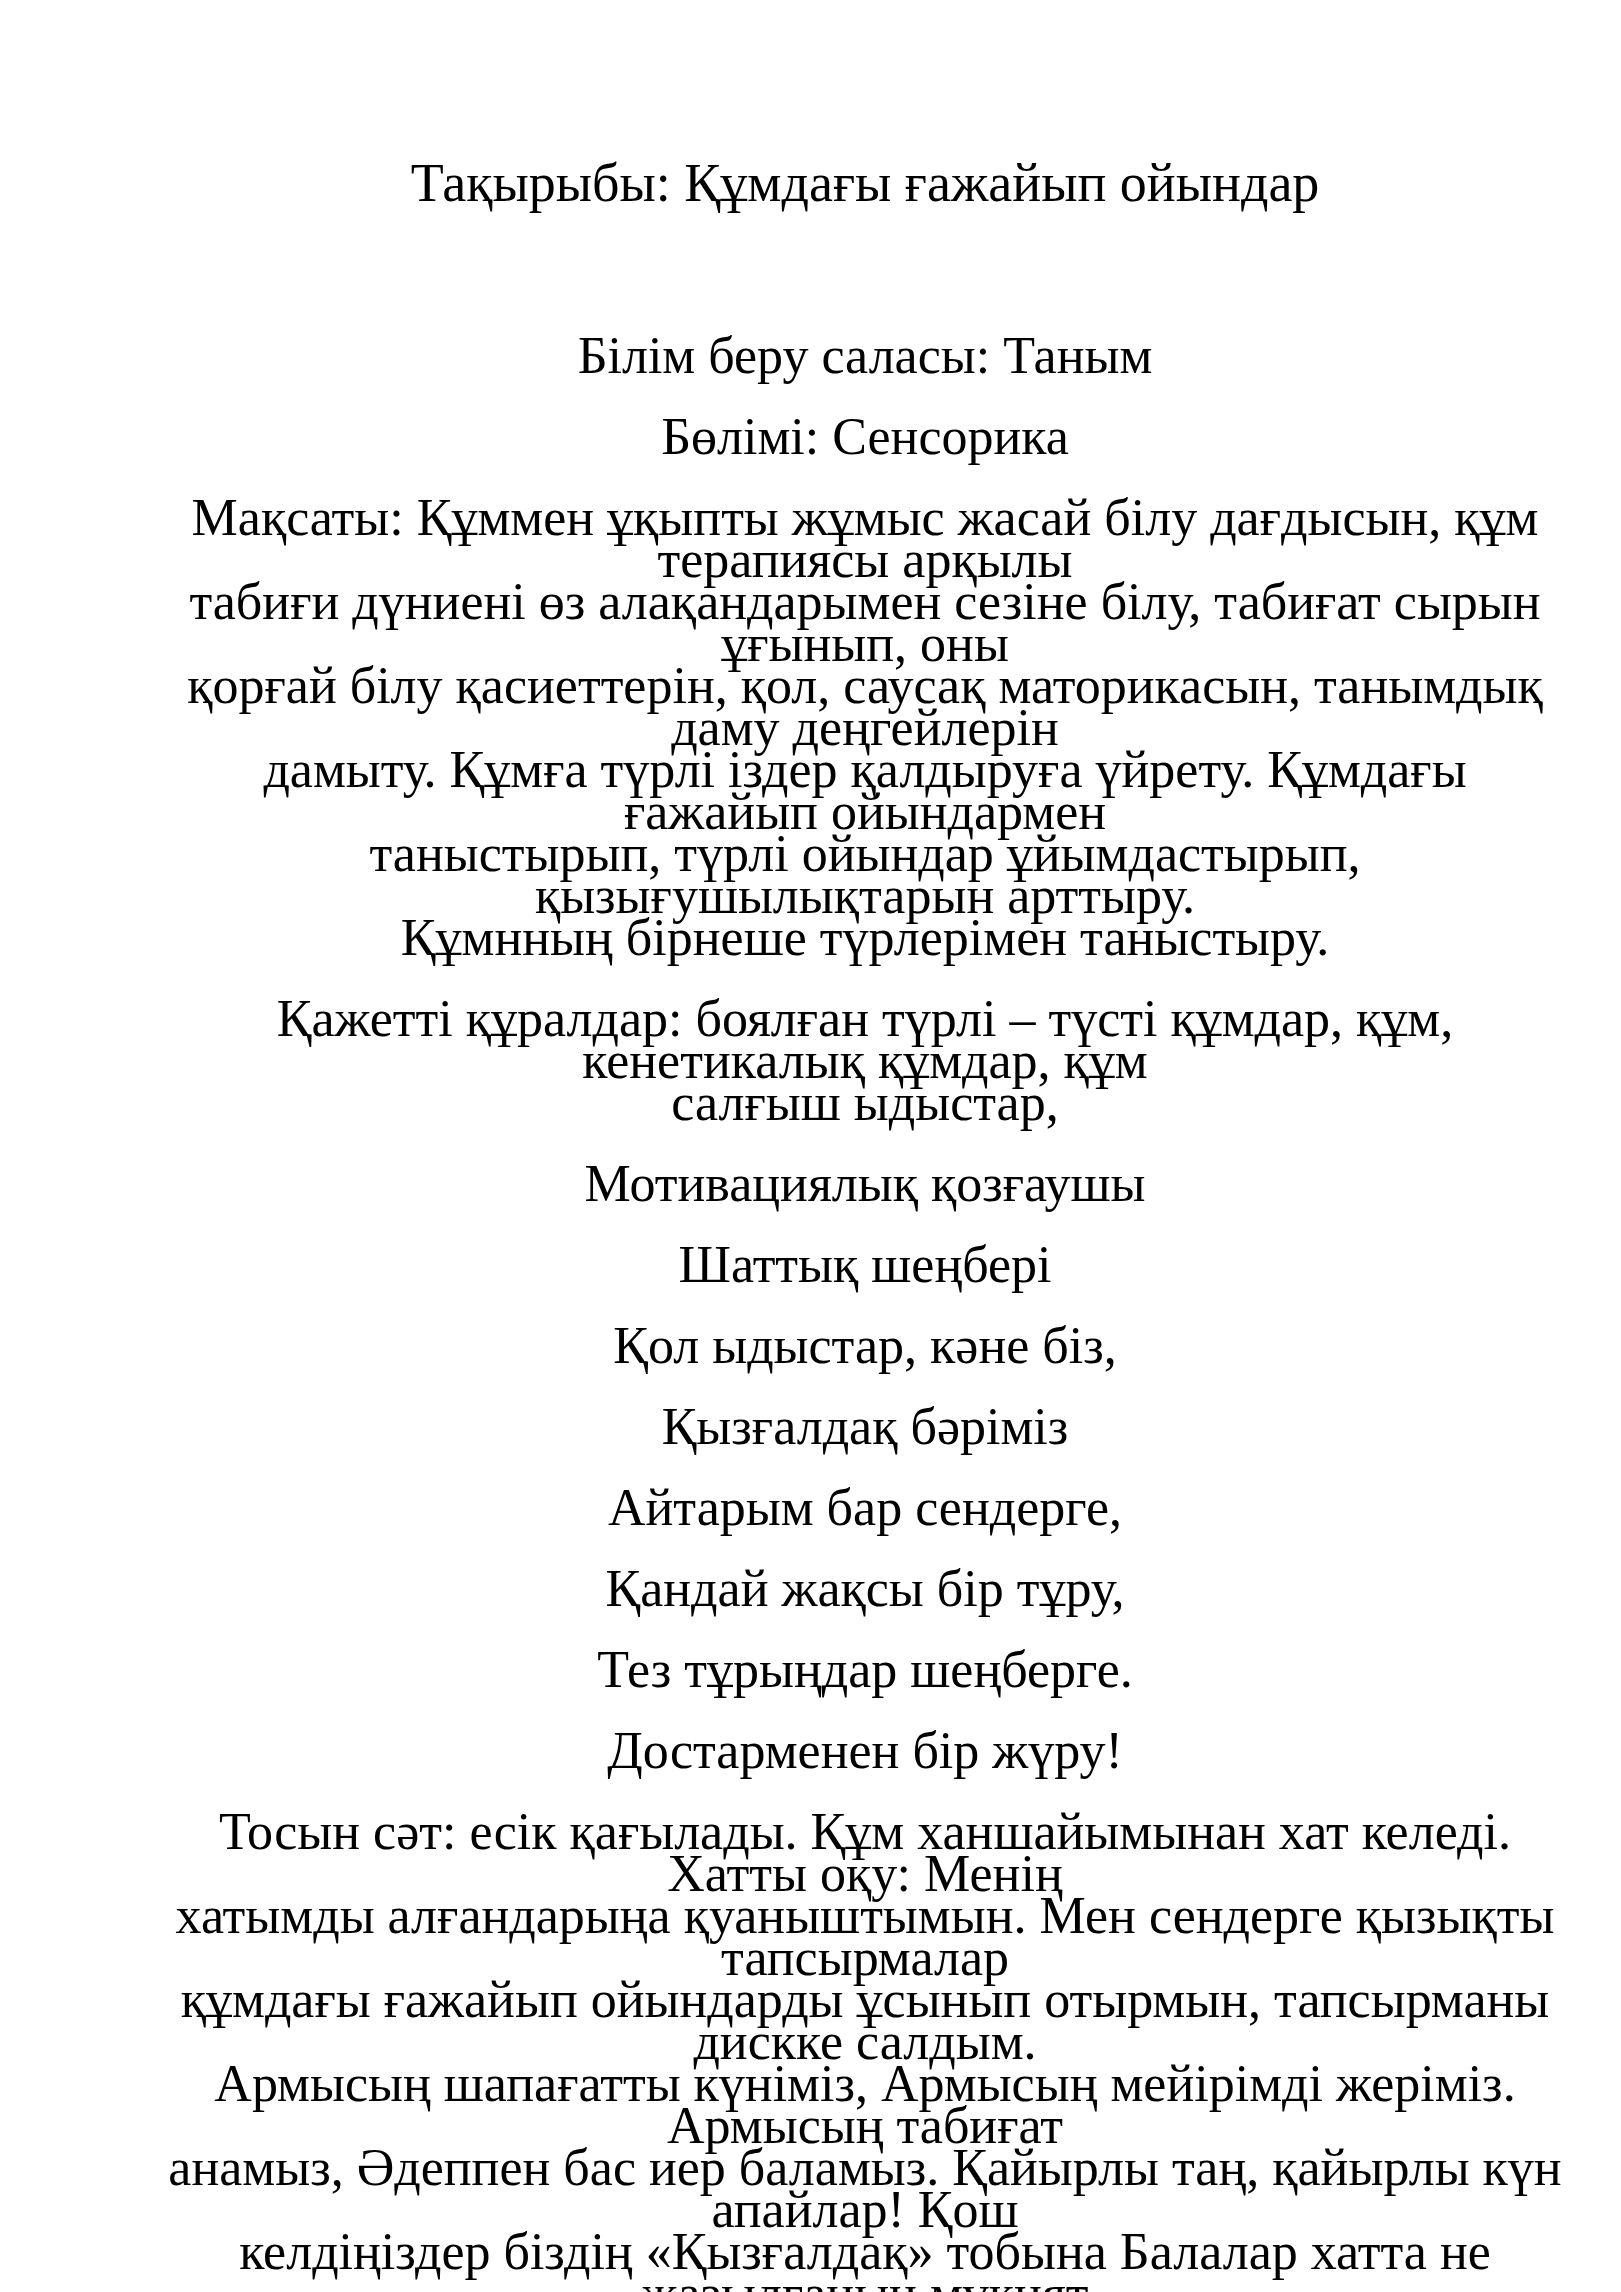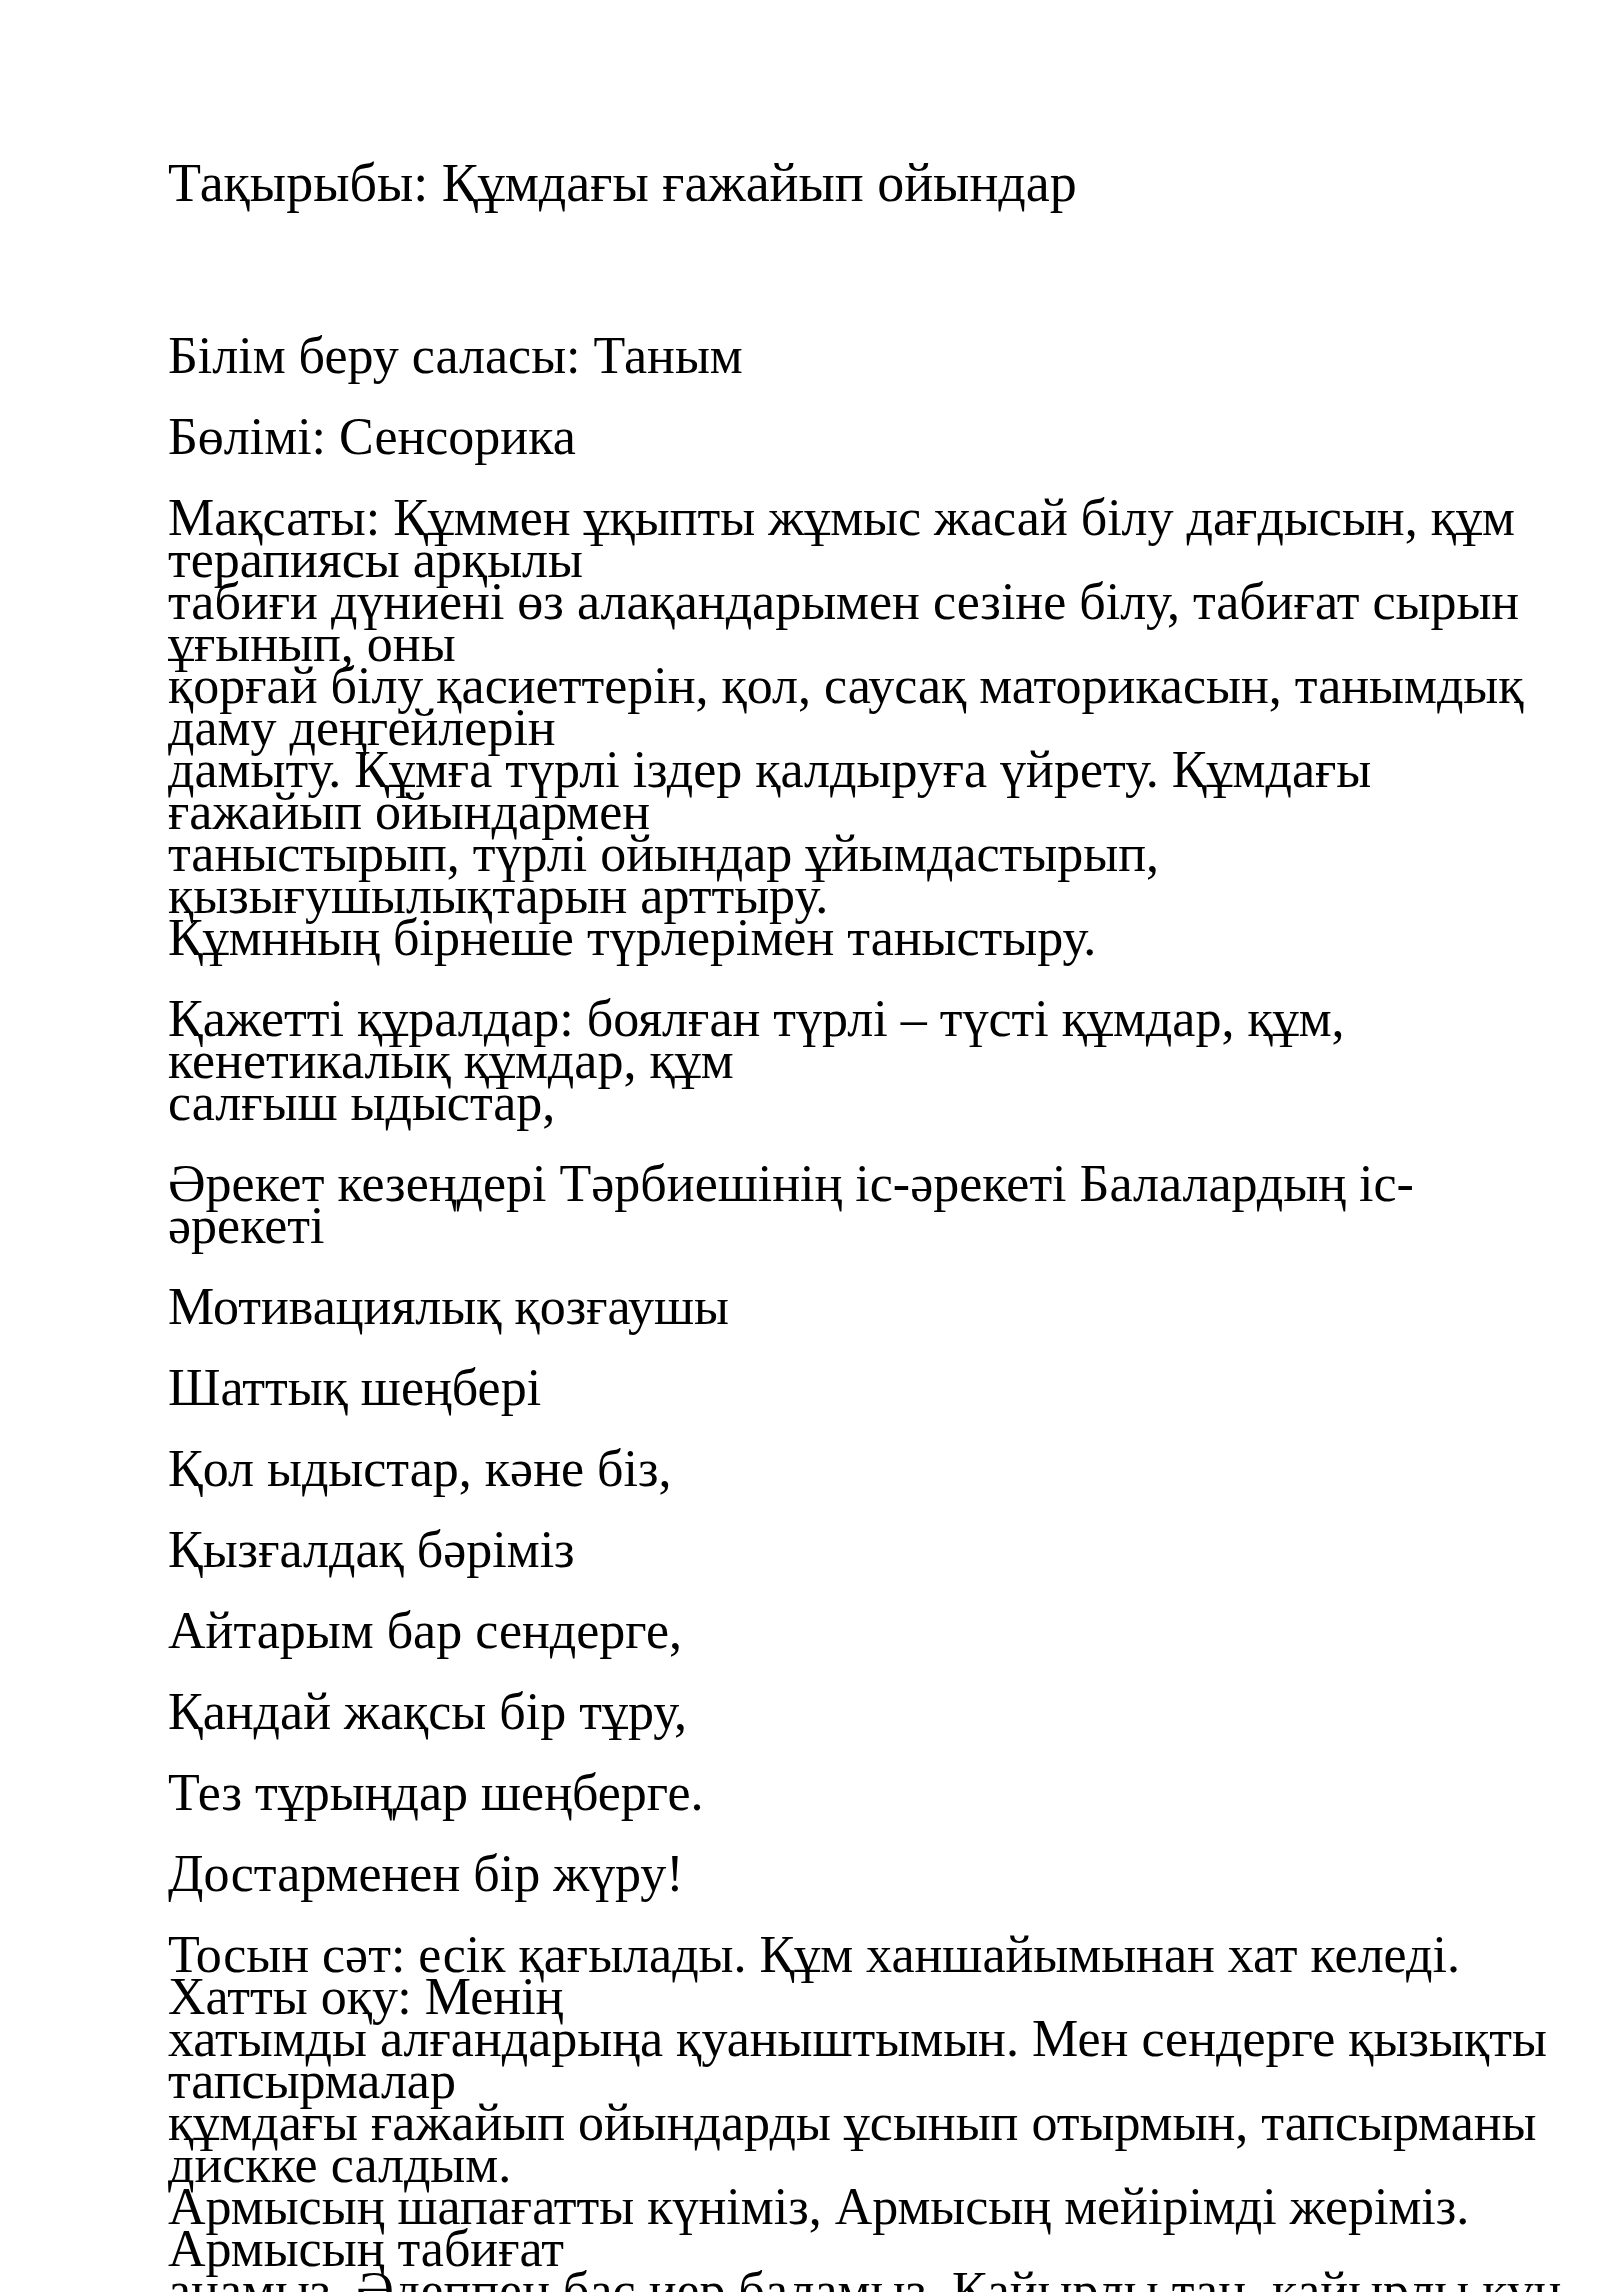--- a/index.html
+++ b/index.html
@@ -11,20 +11,21 @@
     color: #000000;
     font-family: "Liberation Serif", "DejaVu Serif", serif;
   }
   .page {
     box-sizing: border-box;
     width: 1616px;
     height: 2293px;
     background: #ffffff;
     padding: 152px 54px 8px 168px;
     overflow: hidden;
+    text-align: center;
   }
   .doc-title {
     font-size: 54px;
     font-weight: 400;
     line-height: 1.15;
     margin: 0 0 121px 0;
   }
   p.para {
     font-size: 52px;
     line-height: 42px;
@@ -51,21 +52,20 @@
   <p class="para"><strong class="bold">Мақсаты:</strong> <span class="lines">Құммен ұқыпты жұмыс жасай білу дағдысын, құм терапиясы арқылы
 табиғи дүниені өз алақандарымен сезіне білу, табиғат сырын ұғынып, оны
 қорғай білу қасиеттерін, қол, саусақ маторикасын, танымдық даму деңгейлерін
 дамыту. Құмға түрлі іздер қалдыруға үйрету. Құмдағы ғажайып ойындармен
 таныстырып, түрлі ойындар ұйымдастырып, қызығушылықтарын арттыру.
 Құмнның бірнеше түрлерімен таныстыру.</span></p>
 
   <p class="para lines">Қажетті құралдар: боялған түрлі – түсті құмдар, құм, кенетикалық құмдар, құм
 салғыш ыдыстар,</p>
 
-  <p class="para">Әрекет кезеңдері Тәрбиешінің іс-әрекеті Балалардың іс-әрекеті</p>
 
   <p class="para">Мотивациялық қозғаушы</p>
 
   <p class="para bold">Шаттық шеңбері</p>
 
   <p class="para">Қол ыдыстар, кәне біз,</p>
 
   <p class="para">Қызғалдақ бәріміз</p>
 
   <p class="para">Айтарым бар сендерге,</p>

